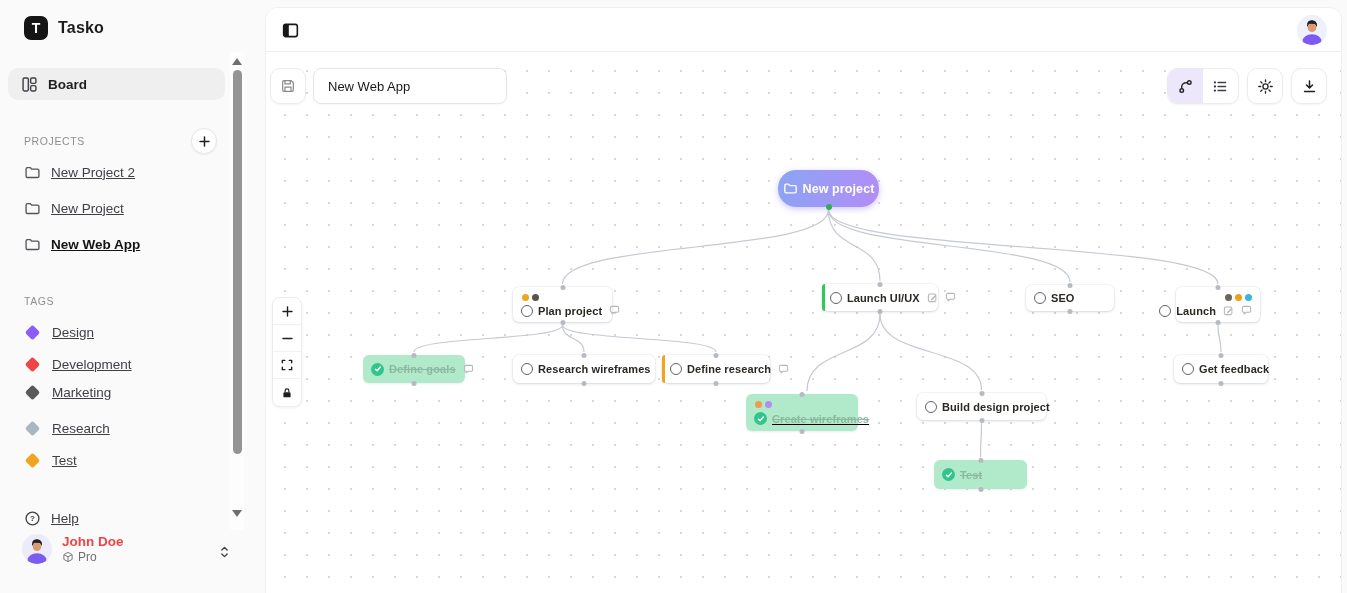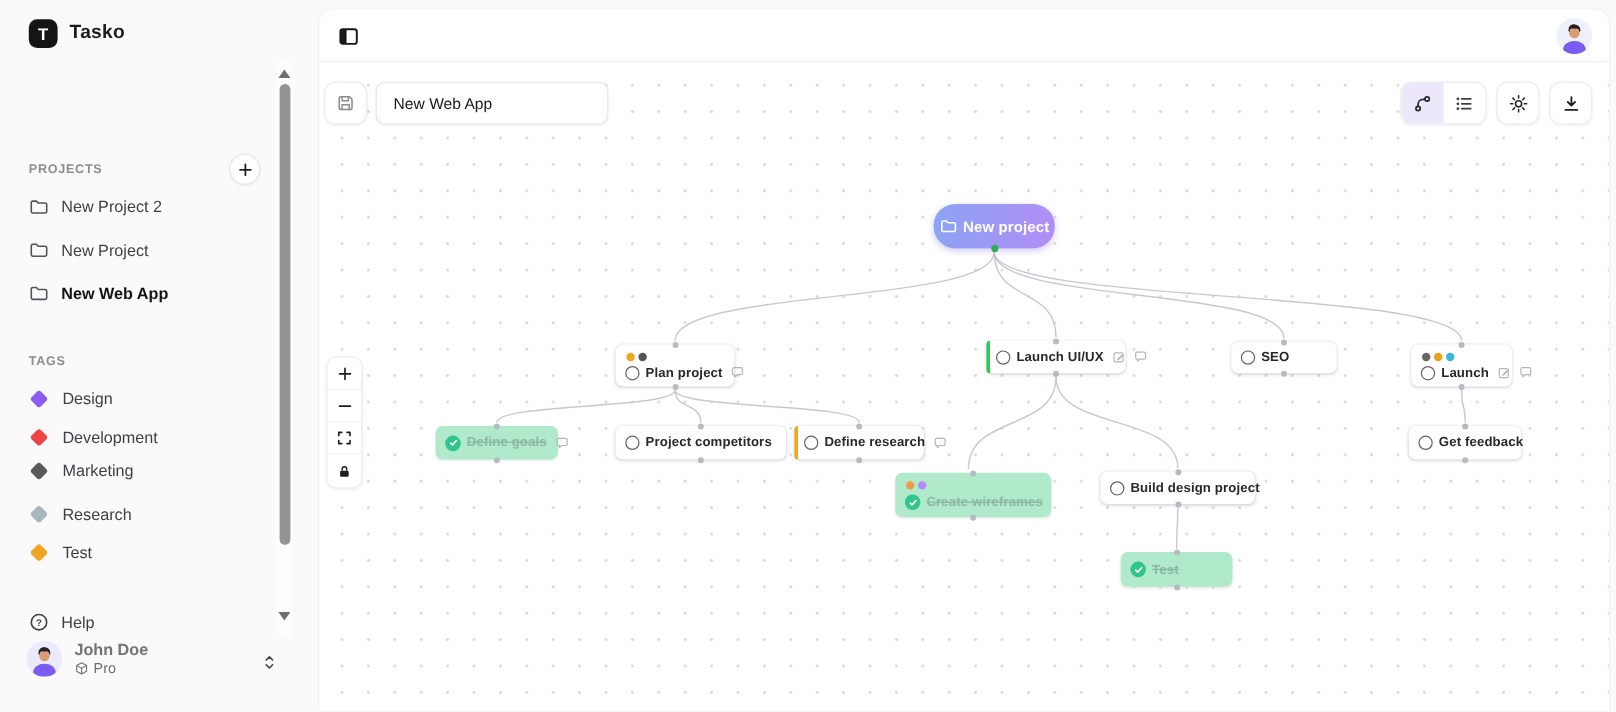--- a/index.html
+++ b/index.html
@@ -11,34 +11,34 @@
   .sidebar { position:absolute; left:0; top:0; width:256px; height:593px; background:#fafafa; }
   .logo-row { position:absolute; left:24px; top:16px; display:flex; align-items:center; gap:10px; }
   .logo-mark { width:24px; height:24px; background:#151515; color:#fff; border-radius:7px;
     display:flex; align-items:center; justify-content:center; font-size:14px; font-weight:700; }
   .logo-text { font-size:16px; font-weight:700; color:#1c1c1c; letter-spacing:.2px; }
 
   .board-row { position:absolute; left:8px; top:68px; width:217px; height:32px; background:#efefef;
     border-radius:10px; display:flex; align-items:center; gap:10px; padding:0 13px;
     font-size:13.5px; font-weight:600; color:#1f1f1f; cursor:pointer; }
 
-  .section-label { position:absolute; left:24px; font-size:10.5px; font-weight:700;
+  .section-label { position:absolute; left:24px; font-size:10.5px; font-weight:400;
     color:#8e8e8e; letter-spacing:.6px; }
   .plus-btn { position:absolute; left:191px; top:128px; width:26px; height:26px; border-radius:50%;
     background:#fff; border:1px solid #e7e7e7; box-shadow:0 1px 2px rgba(0,0,0,.06);
     display:flex; align-items:center; justify-content:center; cursor:pointer; }
 
   .side-item { position:absolute; left:24px; height:32px; display:flex; align-items:center;
-    gap:10px; font-size:13.5px; color:#3f3f46; cursor:pointer; white-space:nowrap; }
+    gap:10px; font-size:13.5px; color:#3f3f46; cursor:pointer; white-space:nowrap;text-decoration:underline; }
   .side-item.active { font-weight:700; color:#141414; }
   .diamond { width:11px; height:11px; border-radius:2.5px; transform:rotate(45deg);
     margin:0 4px 0 3px; flex-shrink:0; }
 
   .user-row { position:absolute; left:22px; top:534px; display:flex; gap:10px; align-items:center; }
-  .user-name { font-size:13.5px; font-weight:700; color:#737373; line-height:16px; }
+  .user-name { font-size:13.5px; font-weight:700; color:#ef4444; line-height:16px; }
   .user-plan { display:flex; align-items:center; gap:4px; font-size:12px; color:#6f6f6f; }
   .user-switch { position:absolute; left:214px; top:540px; width:20px; height:24px;
     display:flex; align-items:center; justify-content:center; cursor:pointer; }
   .avatar { width:30px; height:30px; border-radius:50%; overflow:hidden; flex-shrink:0; cursor:pointer; }
   .avatar svg { display:block; }
 
   
   .sb-track { position:absolute; left:230px; top:52px; width:14px; height:478px; background:#fdfdfd; }
   .sb-arrow { position:absolute; left:2px; width:0; height:0; border-left:5px solid transparent;
     border-right:5px solid transparent; cursor:pointer; }
@@ -114,20 +114,28 @@
 <body>
 
 <div class="page">
 
   <aside class="sidebar">
     <div class="logo-row">
       <span class="logo-mark">T</span>
       <span class="logo-text">Tasko</span>
     </div>
 
+    <div class="board-row">
+      <svg viewBox="0 0 18 18" width="17" height="17" fill="none" stroke="#3f3f46" stroke-width="1.5">
+          <rect x="2.2" y="2.2" width="5.6" height="13.6" rx="1.4"></rect>
+          <rect x="10.2" y="2.2" width="5.6" height="5.6" rx="1.4"></rect>
+          <rect x="10.2" y="10.2" width="5.6" height="5.6" rx="1.4"></rect>
+        </svg>
+      <span>Board</span>
+    </div>
 
     <span class="section-label" style="top:135px;">PROJECTS</span>
     <button class="plus-btn">
       <svg viewBox="0 0 14 14" width="13" height="13" fill="none" stroke="#1f1f1f" stroke-width="1.6" stroke-linecap="round">
           <path d="M7 2.2v9.6M2.2 7h9.6"></path>
         </svg>
     </button>
     <div id="projects-list">
         <div class="side-item project" style="top:156px;">
           <svg viewBox="0 0 18 18" width="17" height="17" fill="none" stroke="#52525b" stroke-width="1.4" stroke-linejoin="round">
@@ -296,21 +304,21 @@
             <span class="cdot bottom"></span>
           </div>
           <div class="node task" style="left: 760px; top: 233px; width: 88px; height: 26px;">
             <div class="node-row">
               <span class="circle"></span>
               <span class="node-label">SEO</span>
             </div>
             <span class="cdot top"></span>
             <span class="cdot bottom"></span>
           </div>
-          <div class="node task" style="left: 910px; top: 235px; width: 84px; height: 35px;">
+          <div class="node task" style="left: 910px; top: 235px; width: 84px; height: 35px; align-items: flex-end;">
             <div class="dots">
               <span class="dot" style="background: rgb(107, 101, 96);"></span>
               <span class="dot" style="background: rgb(237, 160, 27);"></span>
               <span class="dot" style="background: rgb(57, 183, 216);"></span>
             </div>
             <div class="node-row">
               <span class="circle"></span>
               <span class="node-label">Launch</span>
               <span class="mini-icon">
                 <svg viewBox="0 0 12 12" width="11" height="11" fill="none" stroke="#b5b5b5" stroke-width="1.1" stroke-linejoin="round">
@@ -340,40 +348,40 @@
                   <path d="M1.5 3a1.5 1.5 0 0 1 1.5-1.5h6A1.5 1.5 0 0 1 10.5 3v3.4a1.5 1.5 0 0 1-1.5 1.5H5.6L3.4 9.7V7.9H3A1.5 1.5 0 0 1 1.5 6.4z"></path>
                 </svg>
               </span>
             </div>
             <span class="cdot top"></span>
             <span class="cdot bottom"></span>
           </div>
           <div class="node task" style="left: 247px; top: 303px; width: 142px; height: 28px;">
             <div class="node-row">
               <span class="circle"></span>
-              <span class="node-label">Project competitors</span>
+              <span class="node-label">Research wireframes</span>
             </div>
             <span class="cdot top"></span>
             <span class="cdot bottom"></span>
           </div>
           <div class="node task" style="left: 396px; top: 303px; width: 108px; height: 28px;">
             <span class="left-bar" style="background: rgb(240, 164, 32);"></span>
             <div class="node-row">
               <span class="circle"></span>
               <span class="node-label">Define research</span>
               <span class="mini-icon">
                 <svg viewBox="0 0 12 12" width="11" height="11" fill="none" stroke="#b5b5b5" stroke-width="1.1" stroke-linejoin="round">
                   <path d="M1.5 3a1.5 1.5 0 0 1 1.5-1.5h6A1.5 1.5 0 0 1 10.5 3v3.4a1.5 1.5 0 0 1-1.5 1.5H5.6L3.4 9.7V7.9H3A1.5 1.5 0 0 1 1.5 6.4z"></path>
                 </svg>
               </span>
             </div>
             <span class="cdot top"></span>
             <span class="cdot bottom"></span>
           </div>
-          <div class="node done" style="left: 480px; top: 342px; width: 130px; height: 37px;">
+          <div class="node done" style="left: 480px; top: 342px; width: 112px; height: 37px; text-decoration: underline;">
             <div class="dots">
               <span class="dot" style="background: rgb(239, 155, 78);"></span>
               <span class="dot" style="background: rgb(180, 140, 245);"></span>
             </div>
             <div class="node-row">
               <span class="done-check">
                 <svg viewBox="0 0 10 10" width="8" height="8" fill="none" stroke="#fff" stroke-width="1.7" stroke-linecap="round" stroke-linejoin="round">
                   <path d="M1.8 5.2l2 2 4.2-4.6"></path>
                 </svg>
               </span>

